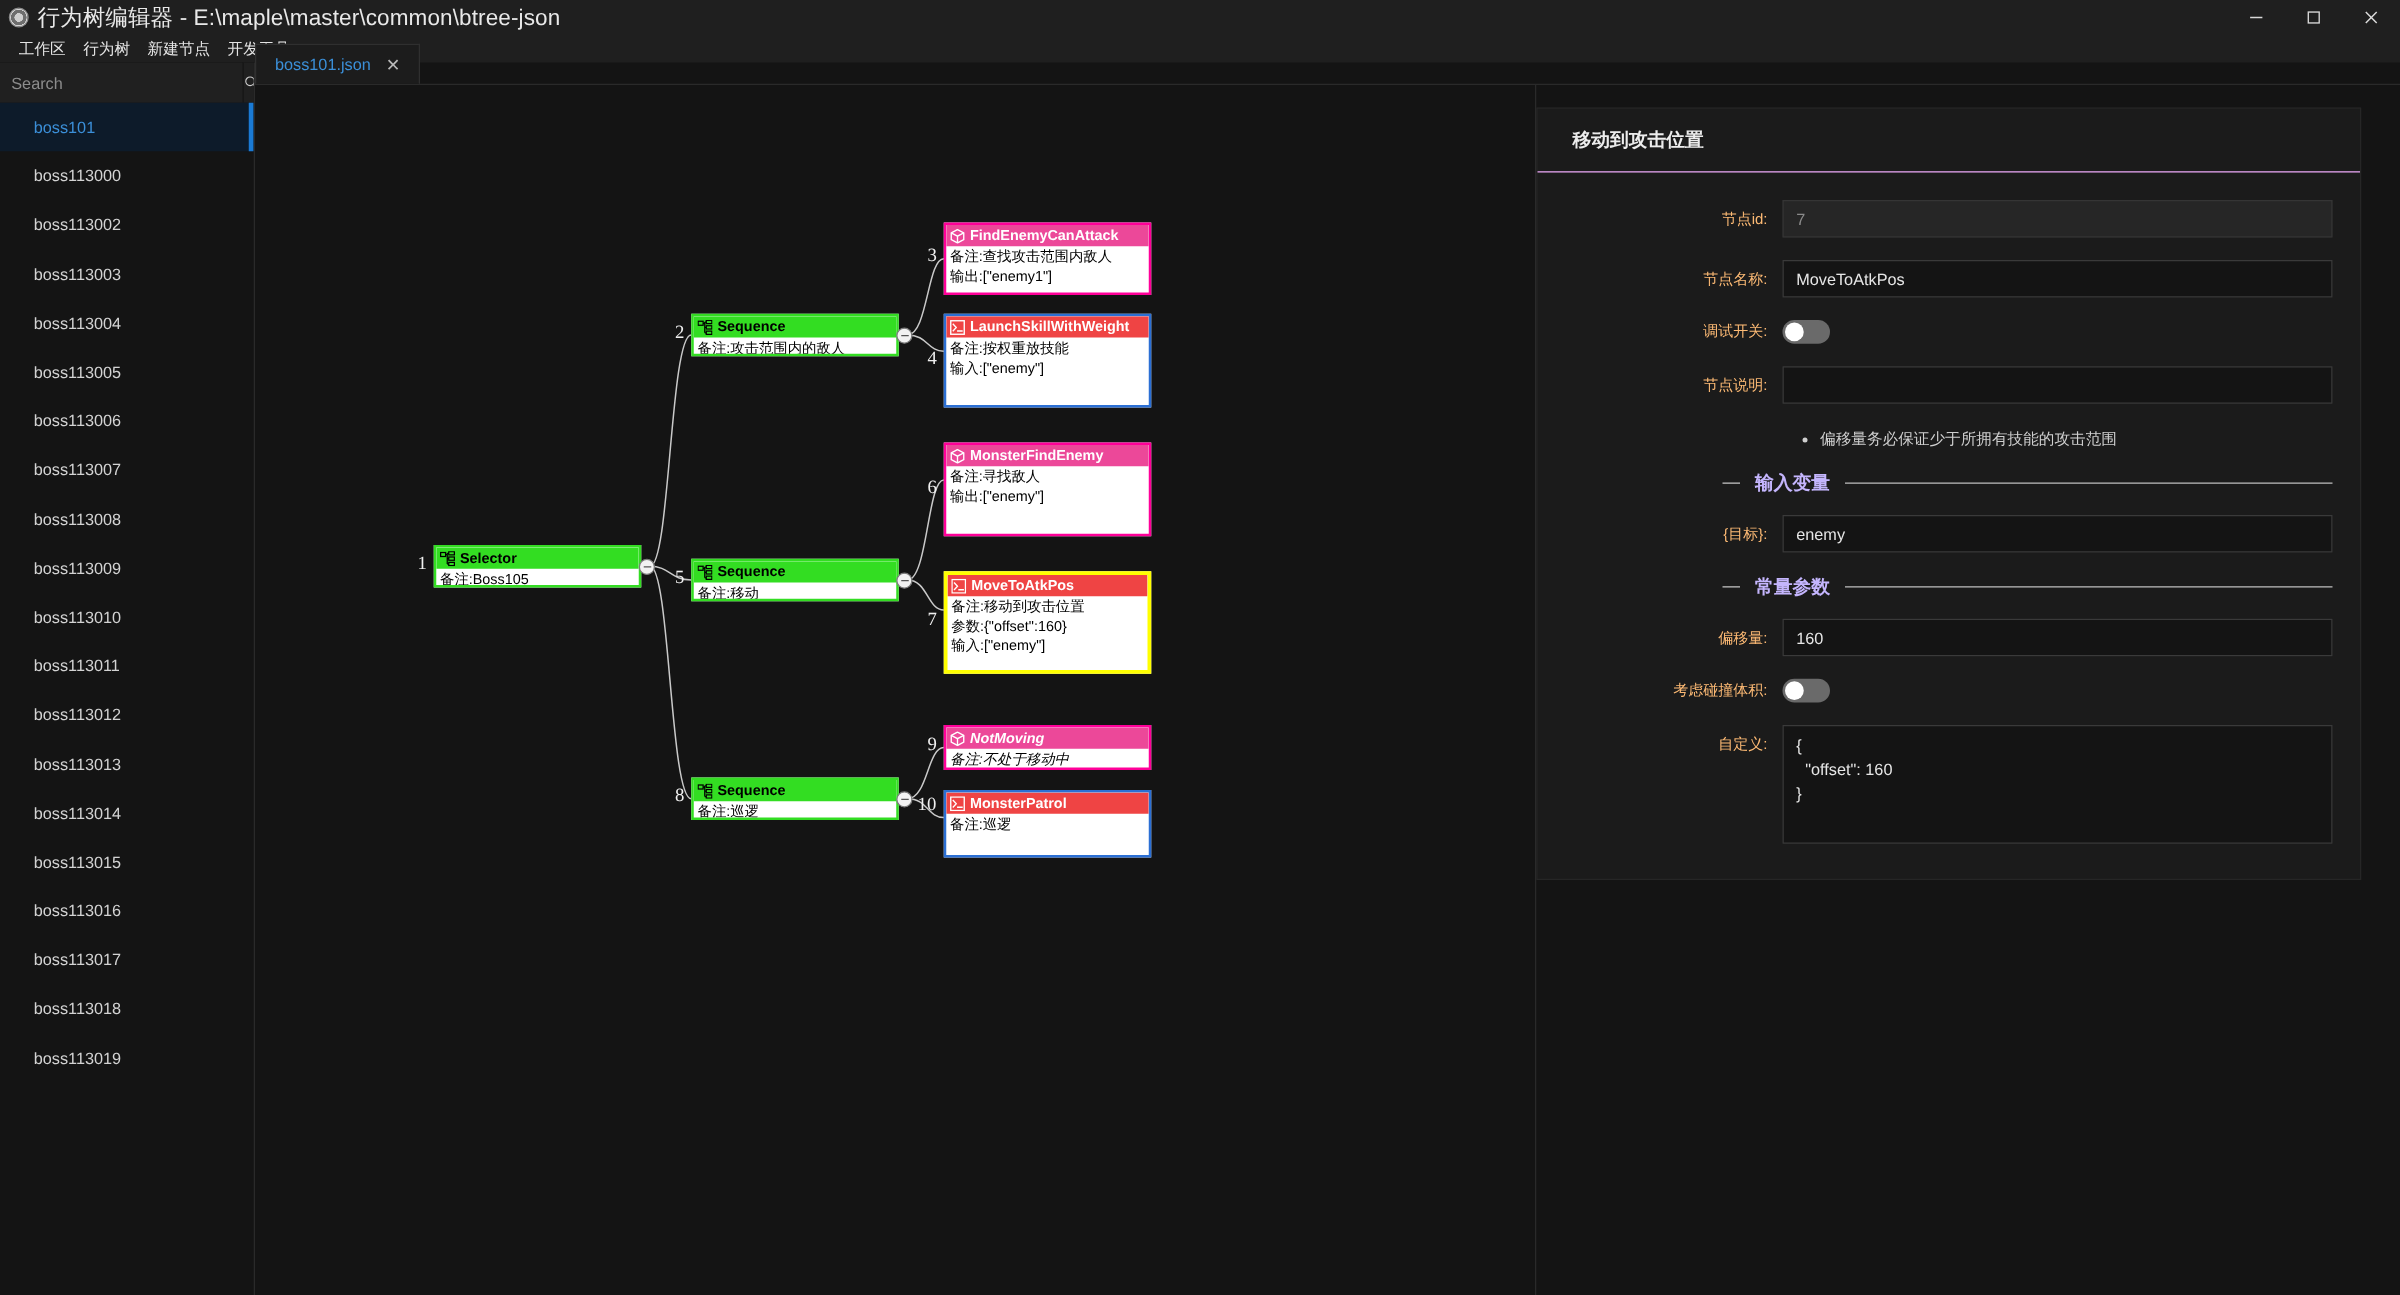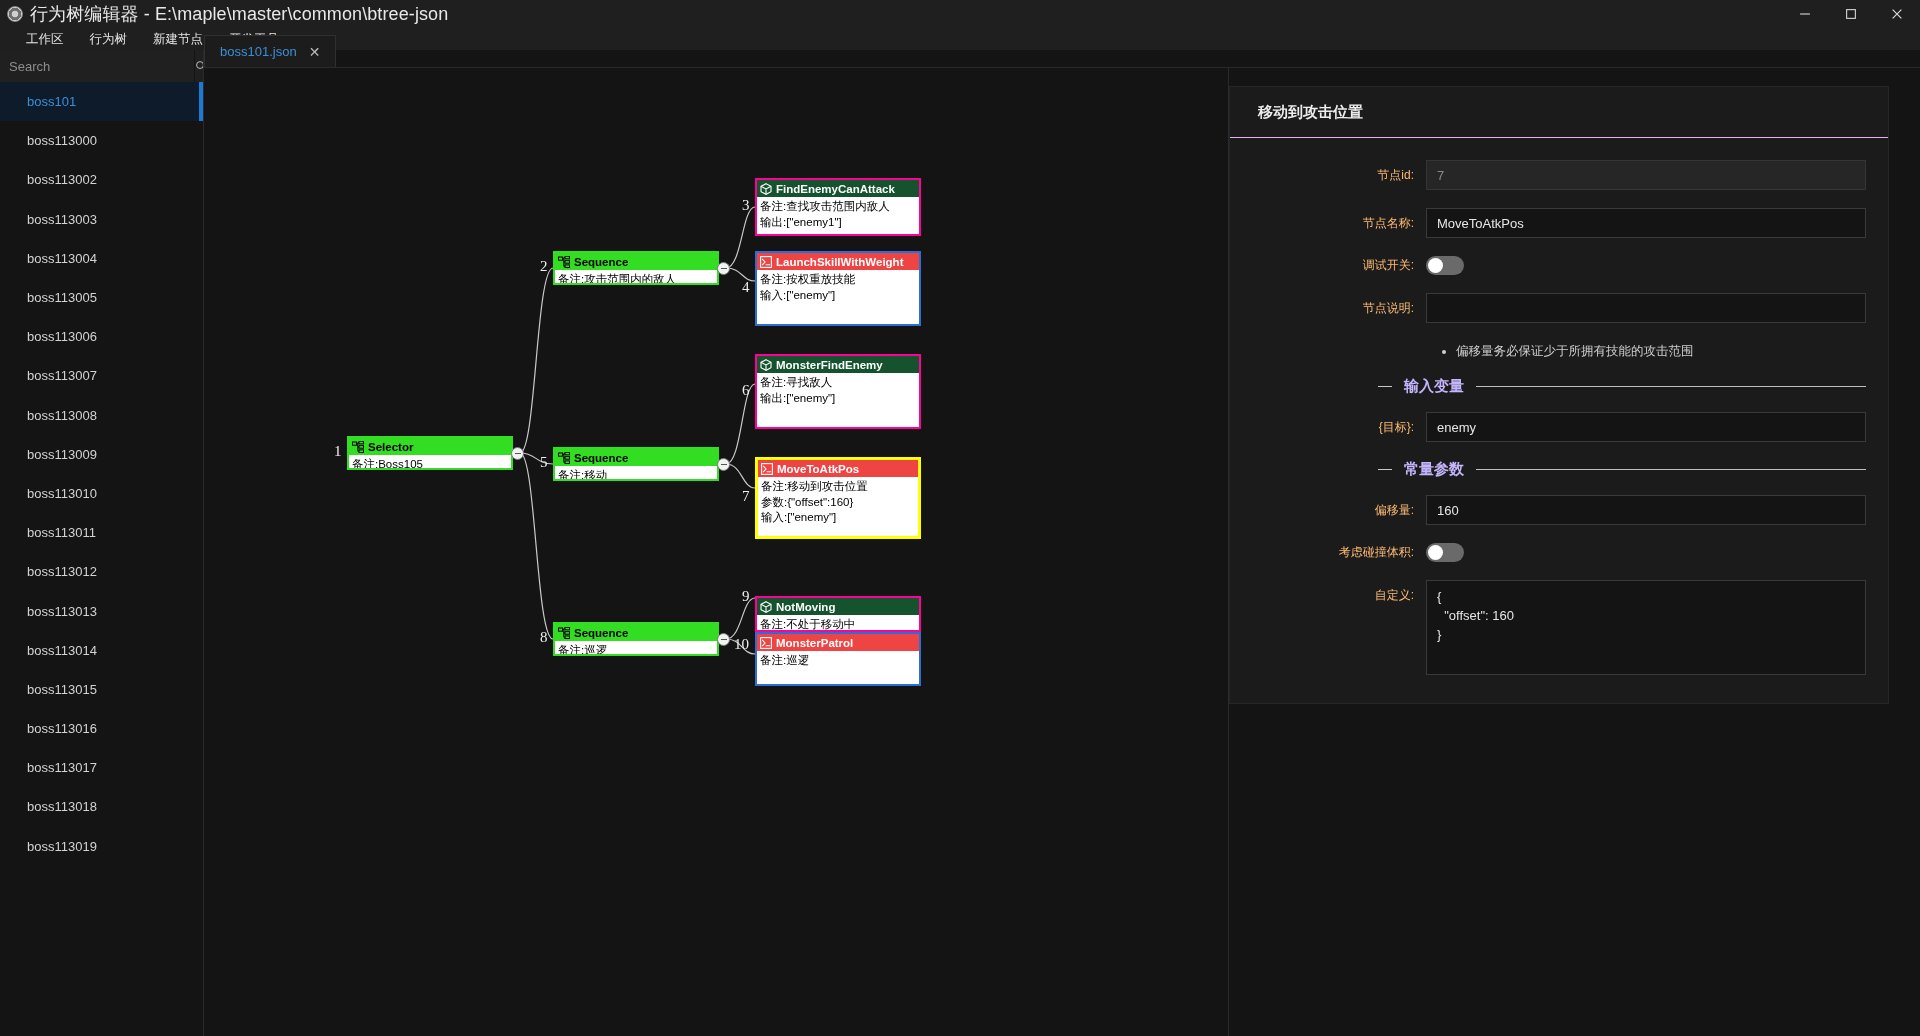--- a/index.html
+++ b/index.html
@@ -27,21 +27,21 @@
   .tb-buttons { position: absolute; right: 0; top: 0; height: 28px; display: flex; }
   .tb-btn {
     width: 46px; height: 28px; display: flex; align-items: center; justify-content: center;
     color: #d8d8d8; font-size: 13px; line-height: 1;
   }
   .tb-btn svg { display: block; }
 
   
   .menubar {
     position: absolute; top: 28px; left: 0; width: 1920px; height: 22px;
-    background: #1f1f1f; display: flex; align-items: center; padding-left: 19px; gap: 12px;
+    background: #1f1f1f; display: flex; align-items: center; padding-left: 8px;
   }
   .menu-item {
     font-size: 12.5px; color: #e4e4e4; padding: 2px 7px; white-space: nowrap;
   }
 
   
   .sidebar {
     position: absolute; top: 50px; left: 0; width: 204px; height: 986px;
     background: #141414; border-right: 1px solid #2a2a2a; overflow: hidden;
   }
@@ -98,21 +98,21 @@
   .node-head {
     display: flex; align-items: center; gap: 4px;
     height: 17px; padding: 0 3px; font-weight: bold; font-size: 11.5px;
     white-space: nowrap;
   }
   .node-body { padding: 2px 3px 2px 3px; }
   .node-line { line-height: 15.5px; white-space: nowrap; font-size: 11.5px; }
 
   .n-composite .node-head { background: #33dd22; color: #000; }
   .n-composite { border-color: #33dd22; }
-  .n-cond .node-head { background: #14532d; color: #fff; }
+  .n-cond .node-head { background: #ec4899; color: #fff; }
   .n-cond { border-color: #ff0099; }
   .n-action .node-head { background: #ef4444; color: #fff; }
   .n-action { border-color: #2b6fd4; }
   .node.selected.n-action { border-color: #ffff00; }
 
   .ico { width: 12px; height: 12px; flex: none; display: block; }
 
   .node-num {
     position: absolute; font-size: 15px; color: #f0f0f0;
     font-family: "Liberation Serif", serif;
@@ -439,21 +439,21 @@
               </svg>
             </span>
             <span>Sequence</span>
           </div>
           <div class="node-body">
             <div class="node-line">备注:巡逻</div>
           </div>
         </div>
         <div class="node-num" style="left: 336px; top: 561px;">8</div>
         <div class="port" style="left: 513px; top: 565px;"></div>
-        <div class="node n-cond" style="left: 551px; top: 528px; width: 166px; height: 36px;">
+        <div class="node n-cond" style="left: 551px; top: 512px; width: 166px; height: 36px; font-style: italic;">
           <div class="node-head">
             <span>
               <svg class="ico" viewBox="0 0 12 12">
                 <path d="M6 0.7 L11 3.3 V8.7 L6 11.3 L1 8.7 V3.3 Z" fill="none" stroke="#fff" stroke-width="1.1"></path>
                 <path d="M1 3.3 L6 5.9 L11 3.3 M6 5.9 V11.3" fill="none" stroke="#fff" stroke-width="1.1"></path>
               </svg>
             </span>
             <span>NotMoving</span>
           </div>
           <div class="node-body">

